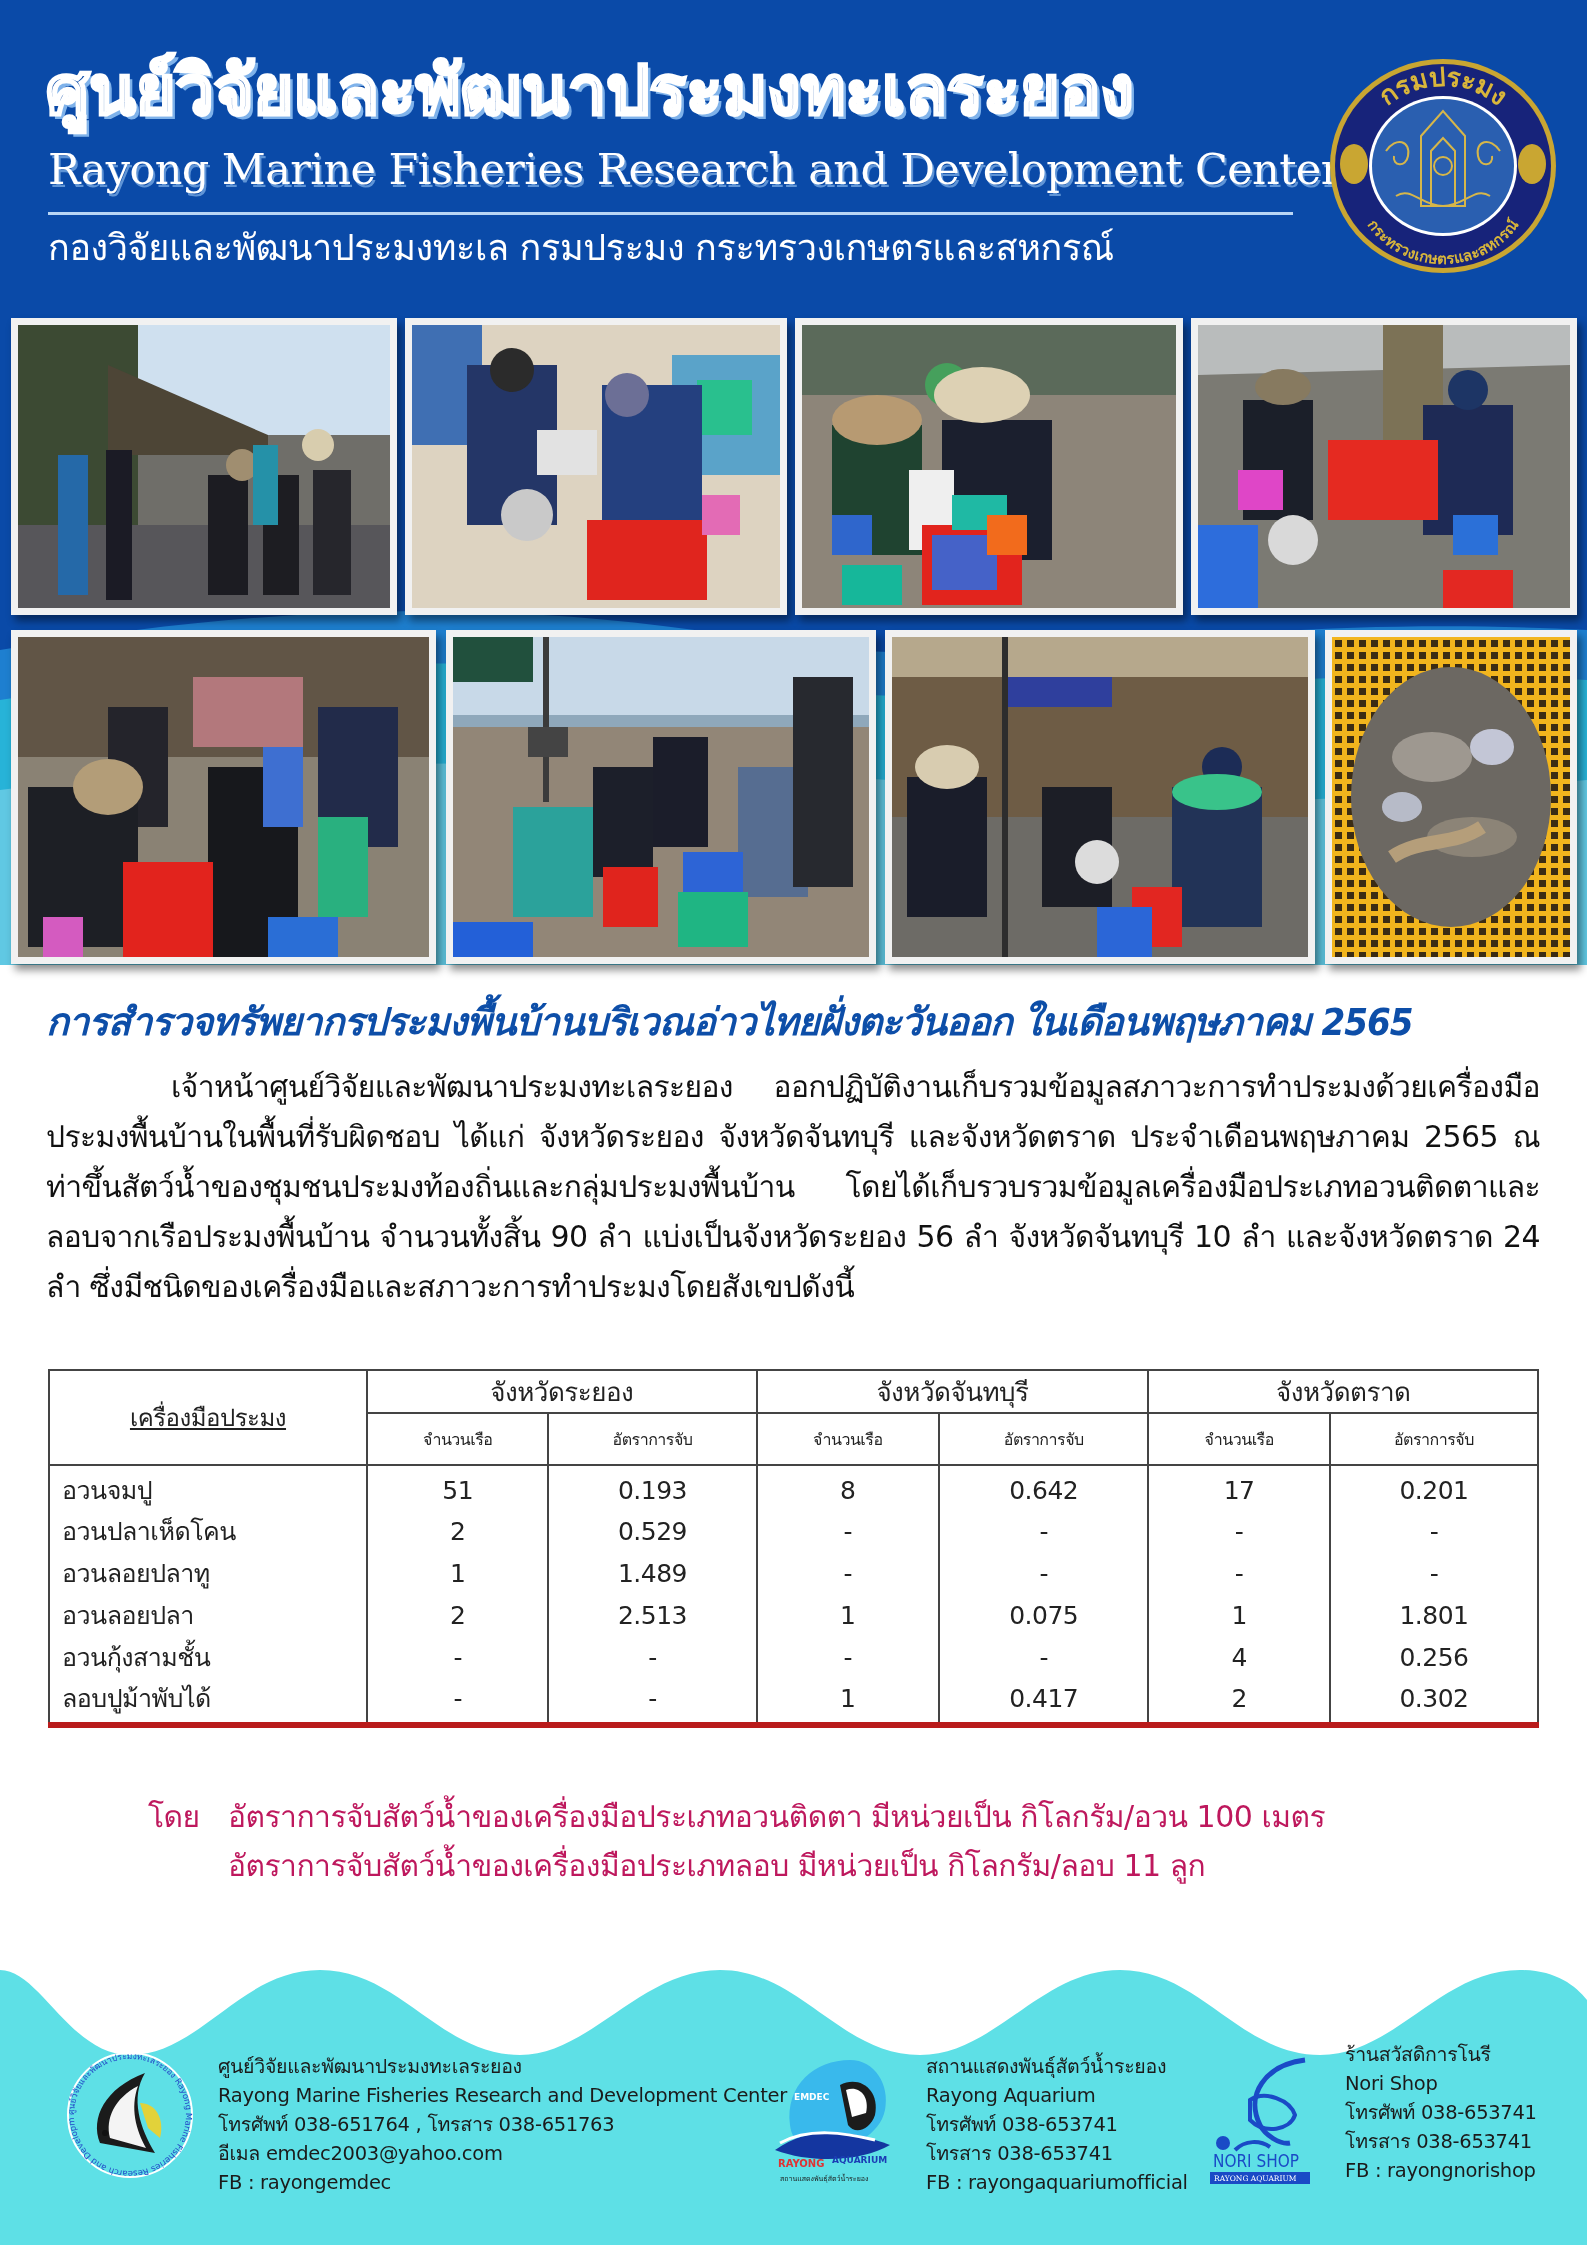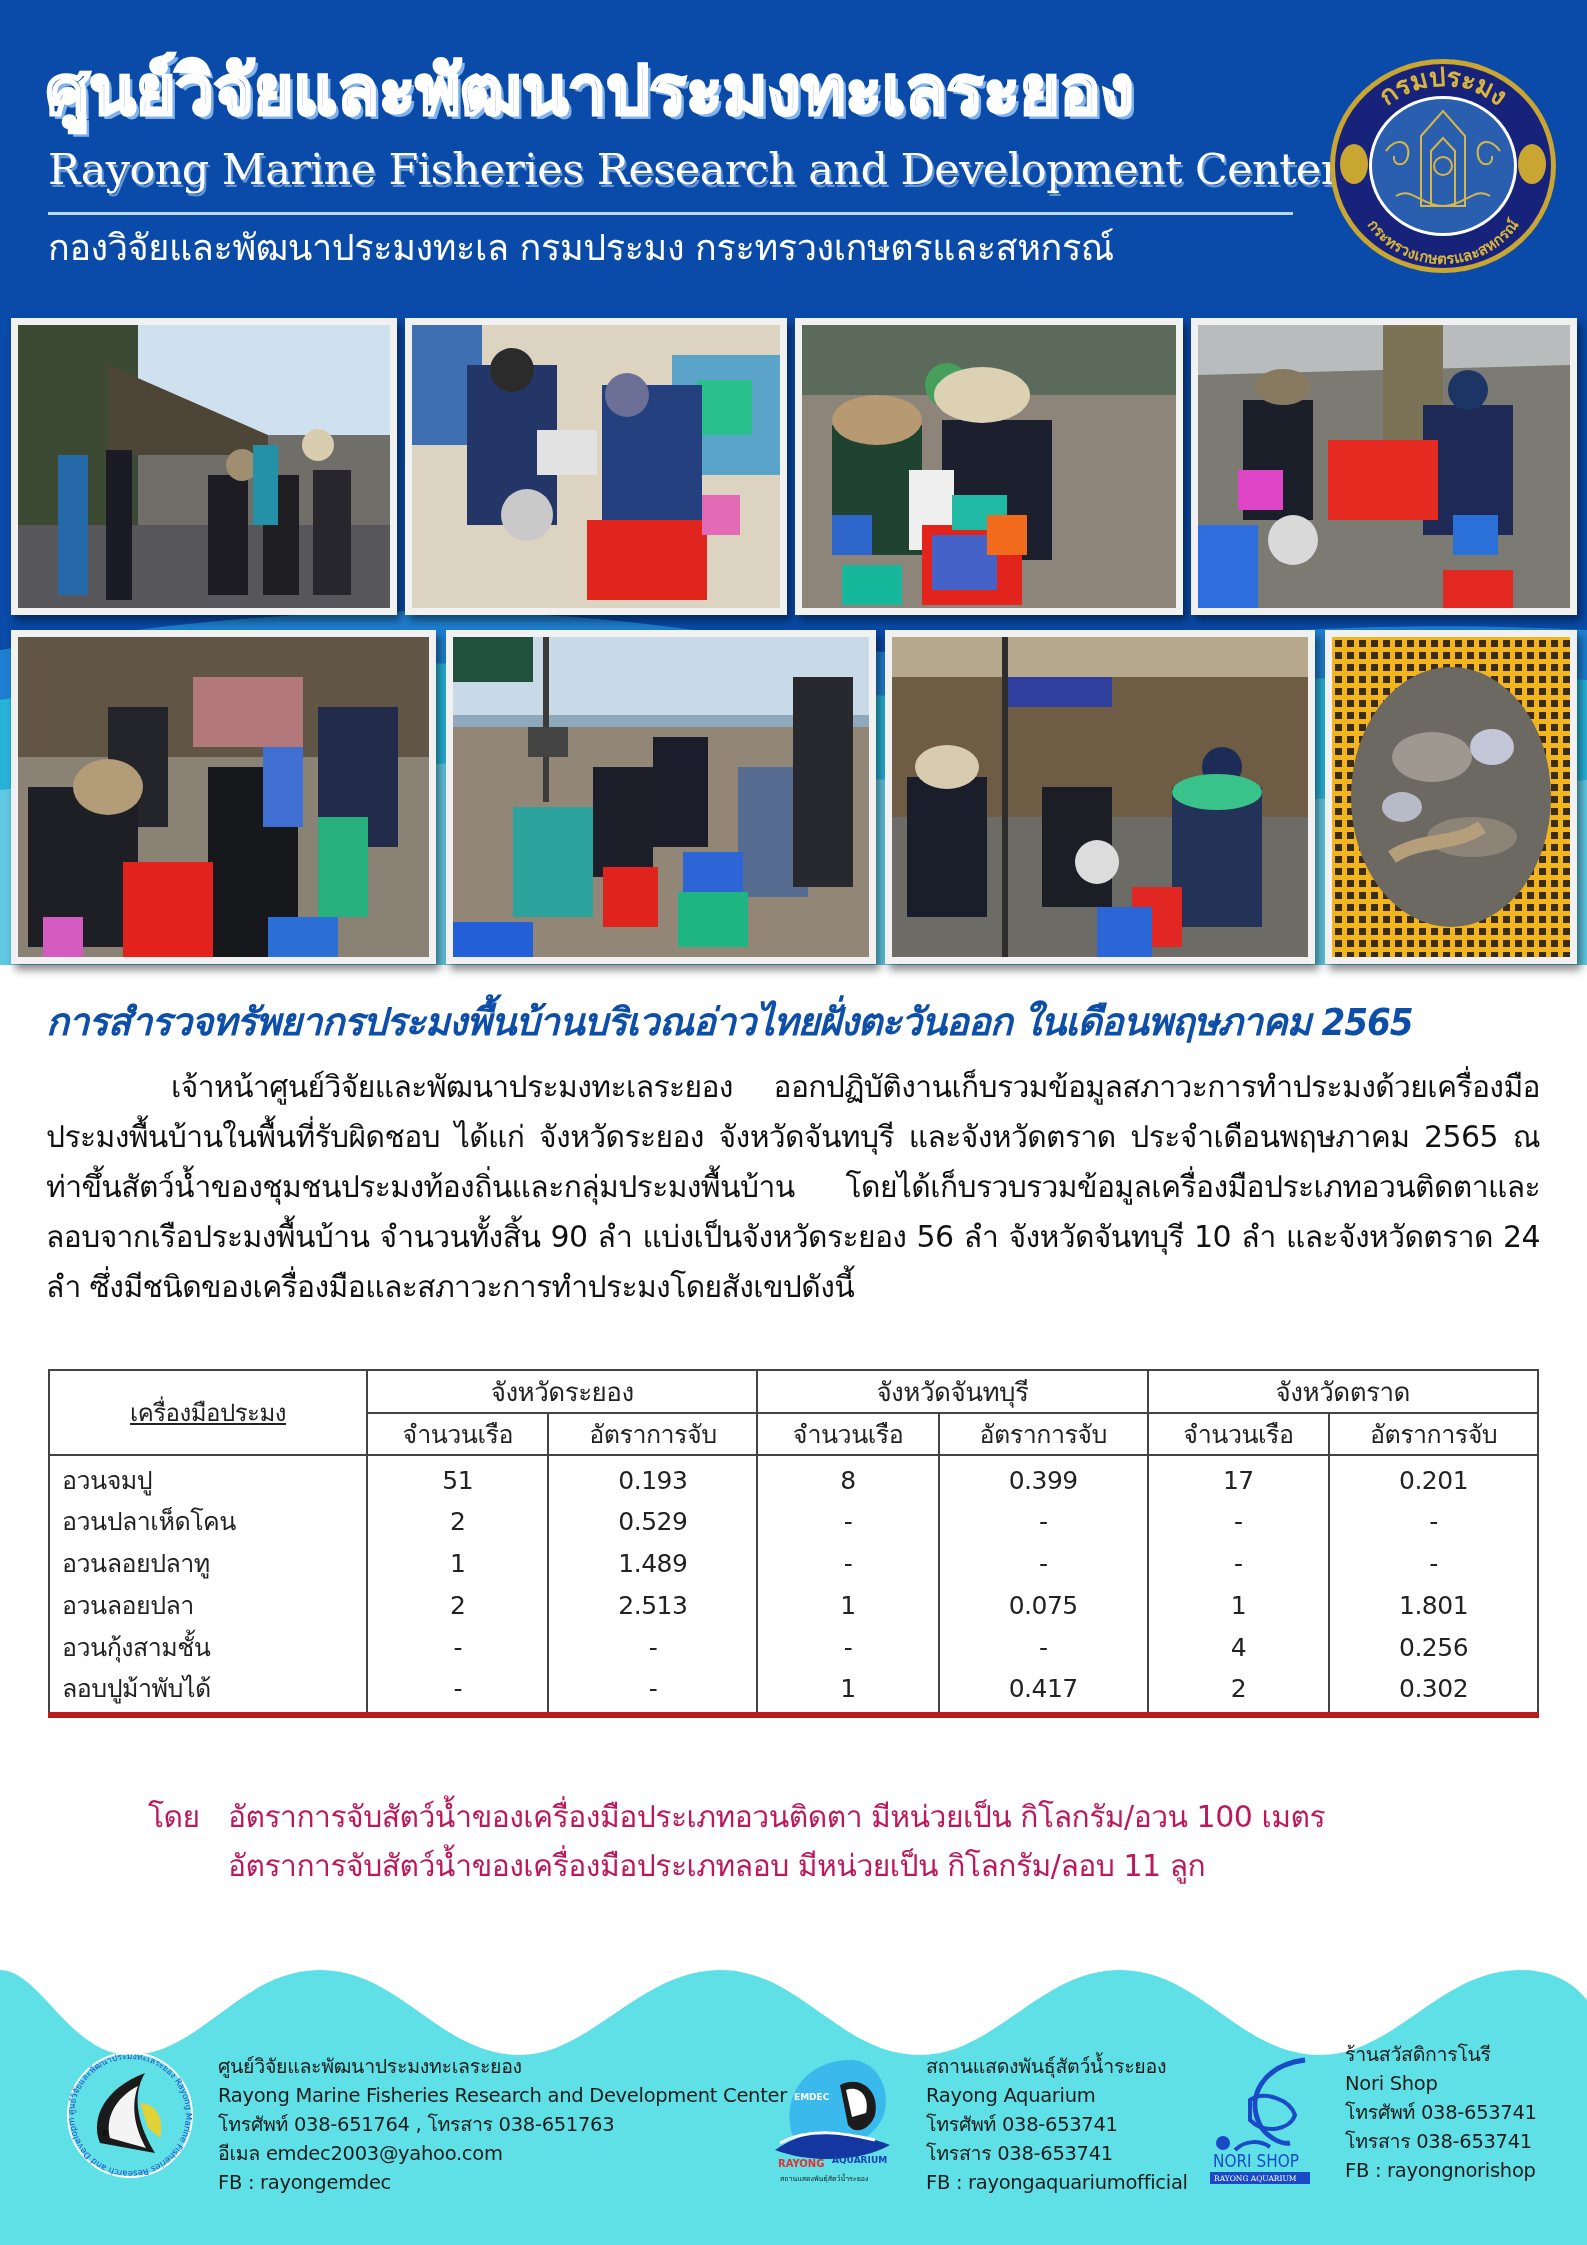--- a/index.html
+++ b/index.html
@@ -67,21 +67,21 @@
   
   .data-table {
     position: absolute; left: 48px; top: 1369px; width: 1491px;
     border-collapse: collapse; font-size: 25px; color: #222;
     font-family: "DejaVu Sans", sans-serif; letter-spacing: -0.5px;
   }
   .data-table th, .data-table td { border: 2px solid #444; }
   .data-table th { font-weight: normal; text-align: center; height: 44px; }
   .data-table .th-gear { width: 318px; text-decoration: underline; font-size: 24px; border-radius: 24px; }
   .data-table .th-prov { font-size: 26px; height: 36px; }
-  .data-table .th-sub { height: 42px; font-size: 25px; border-radius: 20px; }
+  .data-table .th-sub { height: 52px; font-size: 16px; border-radius: 20px; }
   .data-table tbody td { border-top: none; border-bottom: none; height: 42px; text-align: center; }
   .data-table tbody tr:first-child td { padding-top: 4px; }
   .data-table tbody tr:last-child td { border-bottom: 6px solid #b91c1c; padding-bottom: 4px; }
   .data-table tbody td.gear { text-align: left; padding-left: 12px; }
 
   
   .note { position: absolute; left: 148px; top: 1792px; width: 1400px; font-size: 30px; line-height: 49px; color: #be185d; letter-spacing: -0.5px; }
   .note-row { display: flex; }
   .note-prefix { width: 80px; flex: none; }
 
@@ -298,21 +298,21 @@
       <th class="th-sub">จำนวนเรือ</th>
       <th class="th-sub">อัตราการจับ</th>
     </tr>
   </thead>
   <tbody>
     <tr>
       <td class="gear">อวนจมปู</td>
       <td>51</td>
       <td>0.193</td>
       <td>8</td>
-      <td>0.399</td>
+      <td>0.642</td>
       <td>17</td>
       <td>0.201</td>
     </tr>
     <tr>
       <td class="gear">อวนปลาเห็ดโคน</td>
       <td>2</td>
       <td>0.529</td>
       <td>-</td>
       <td>-</td>
       <td>-</td>

